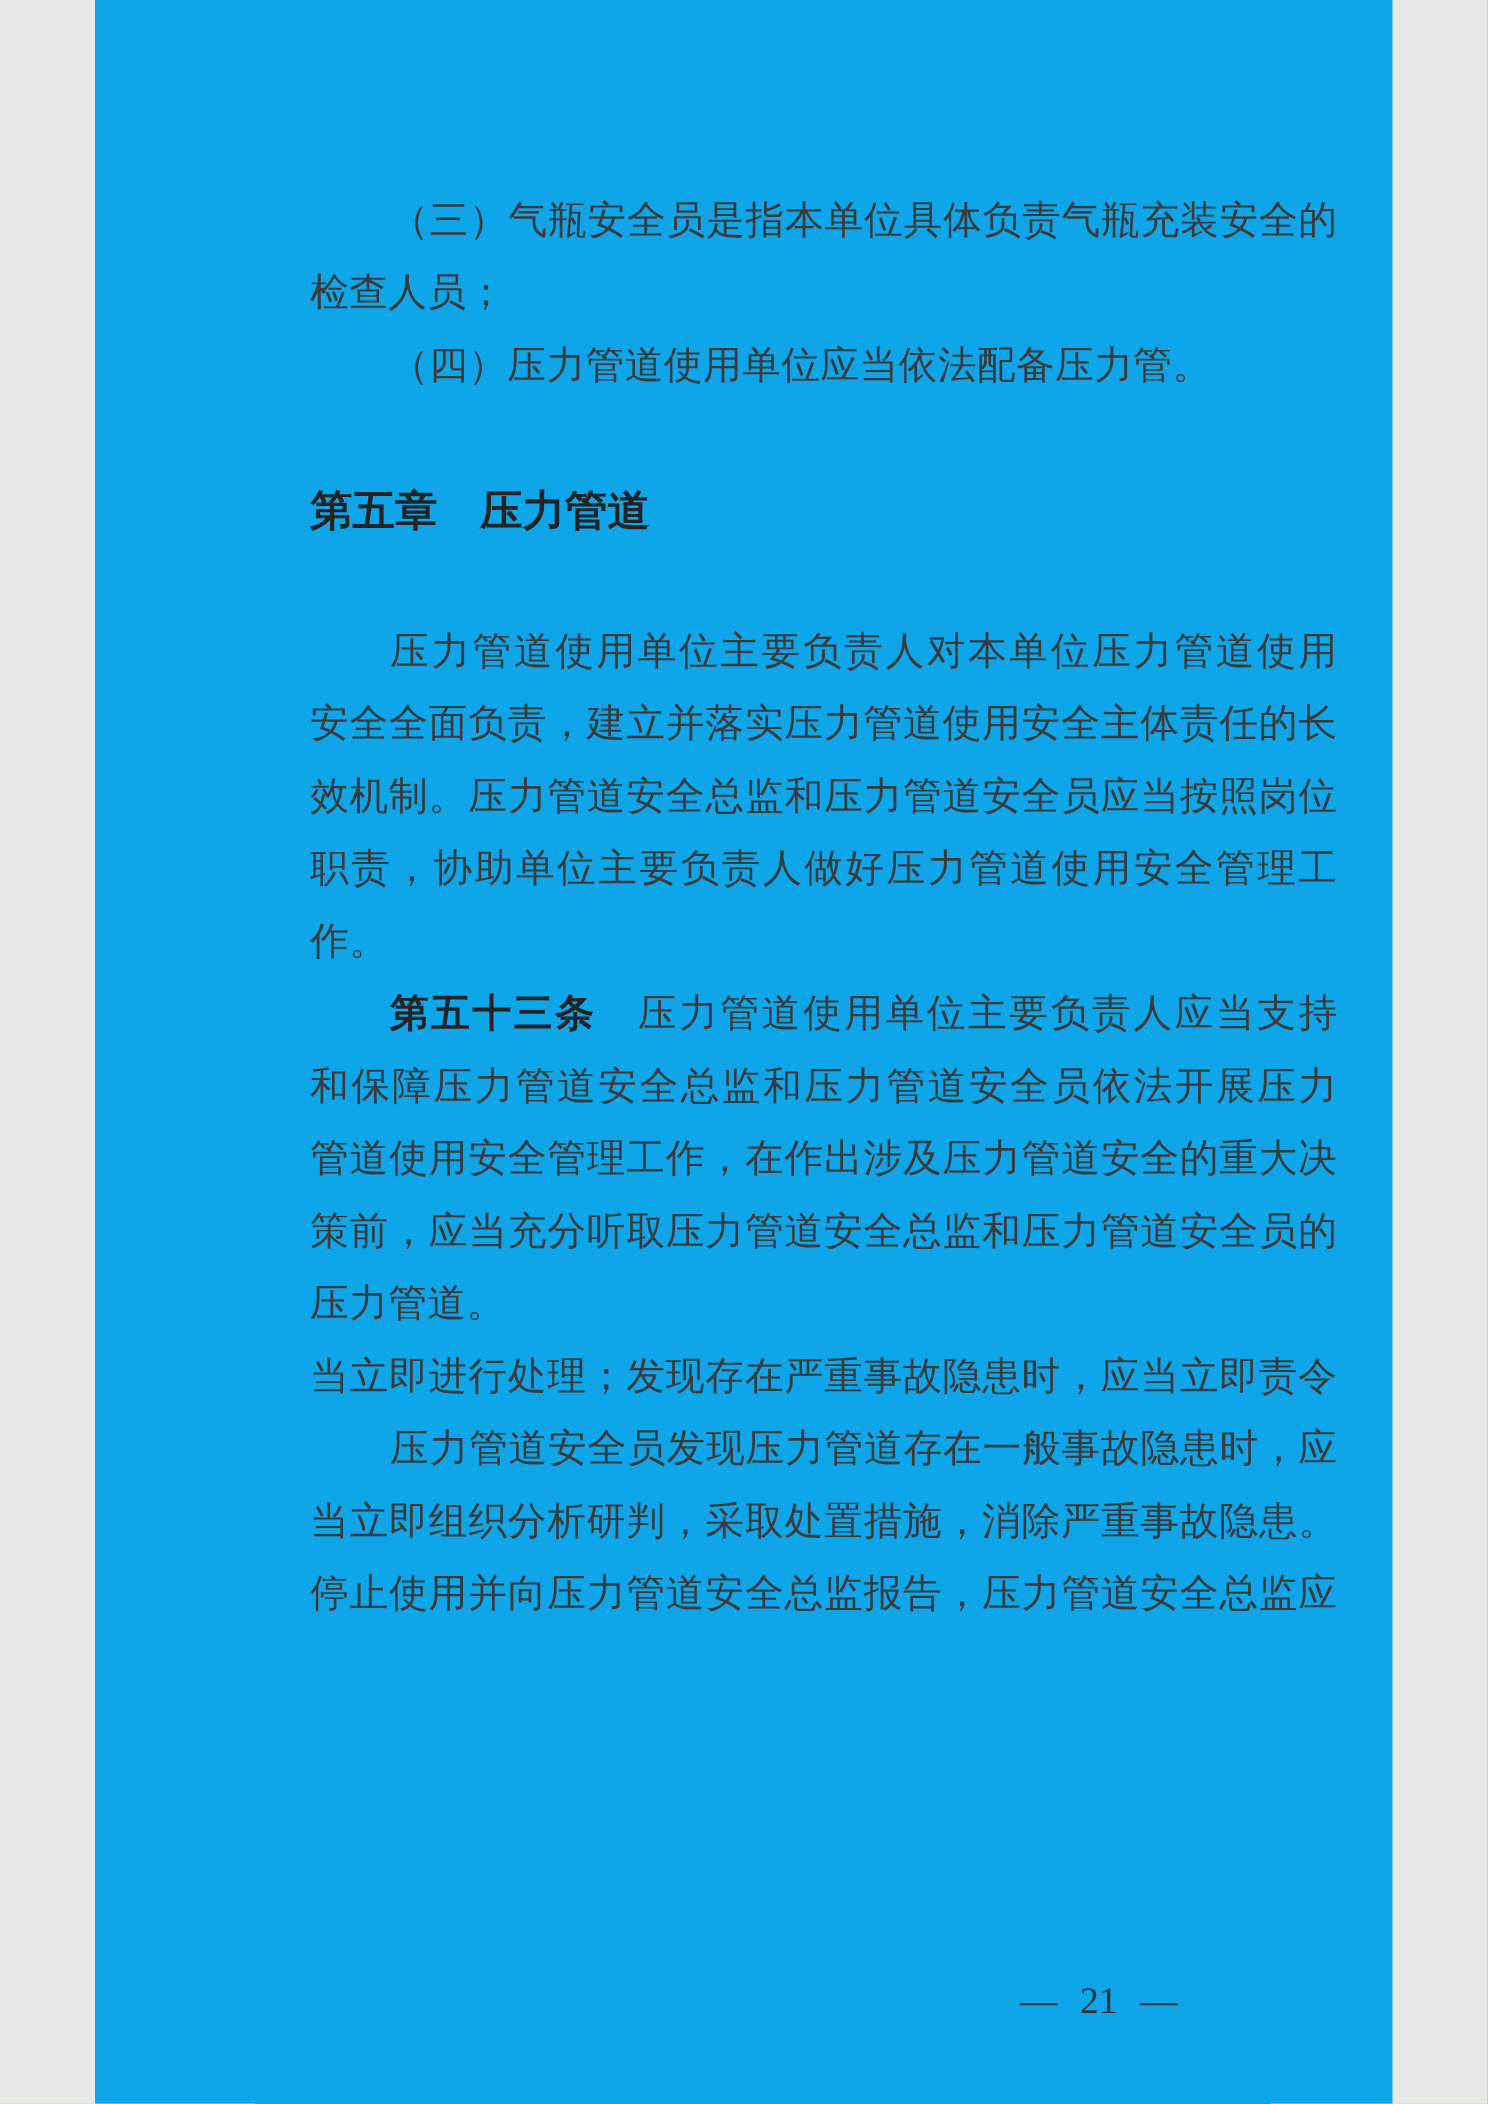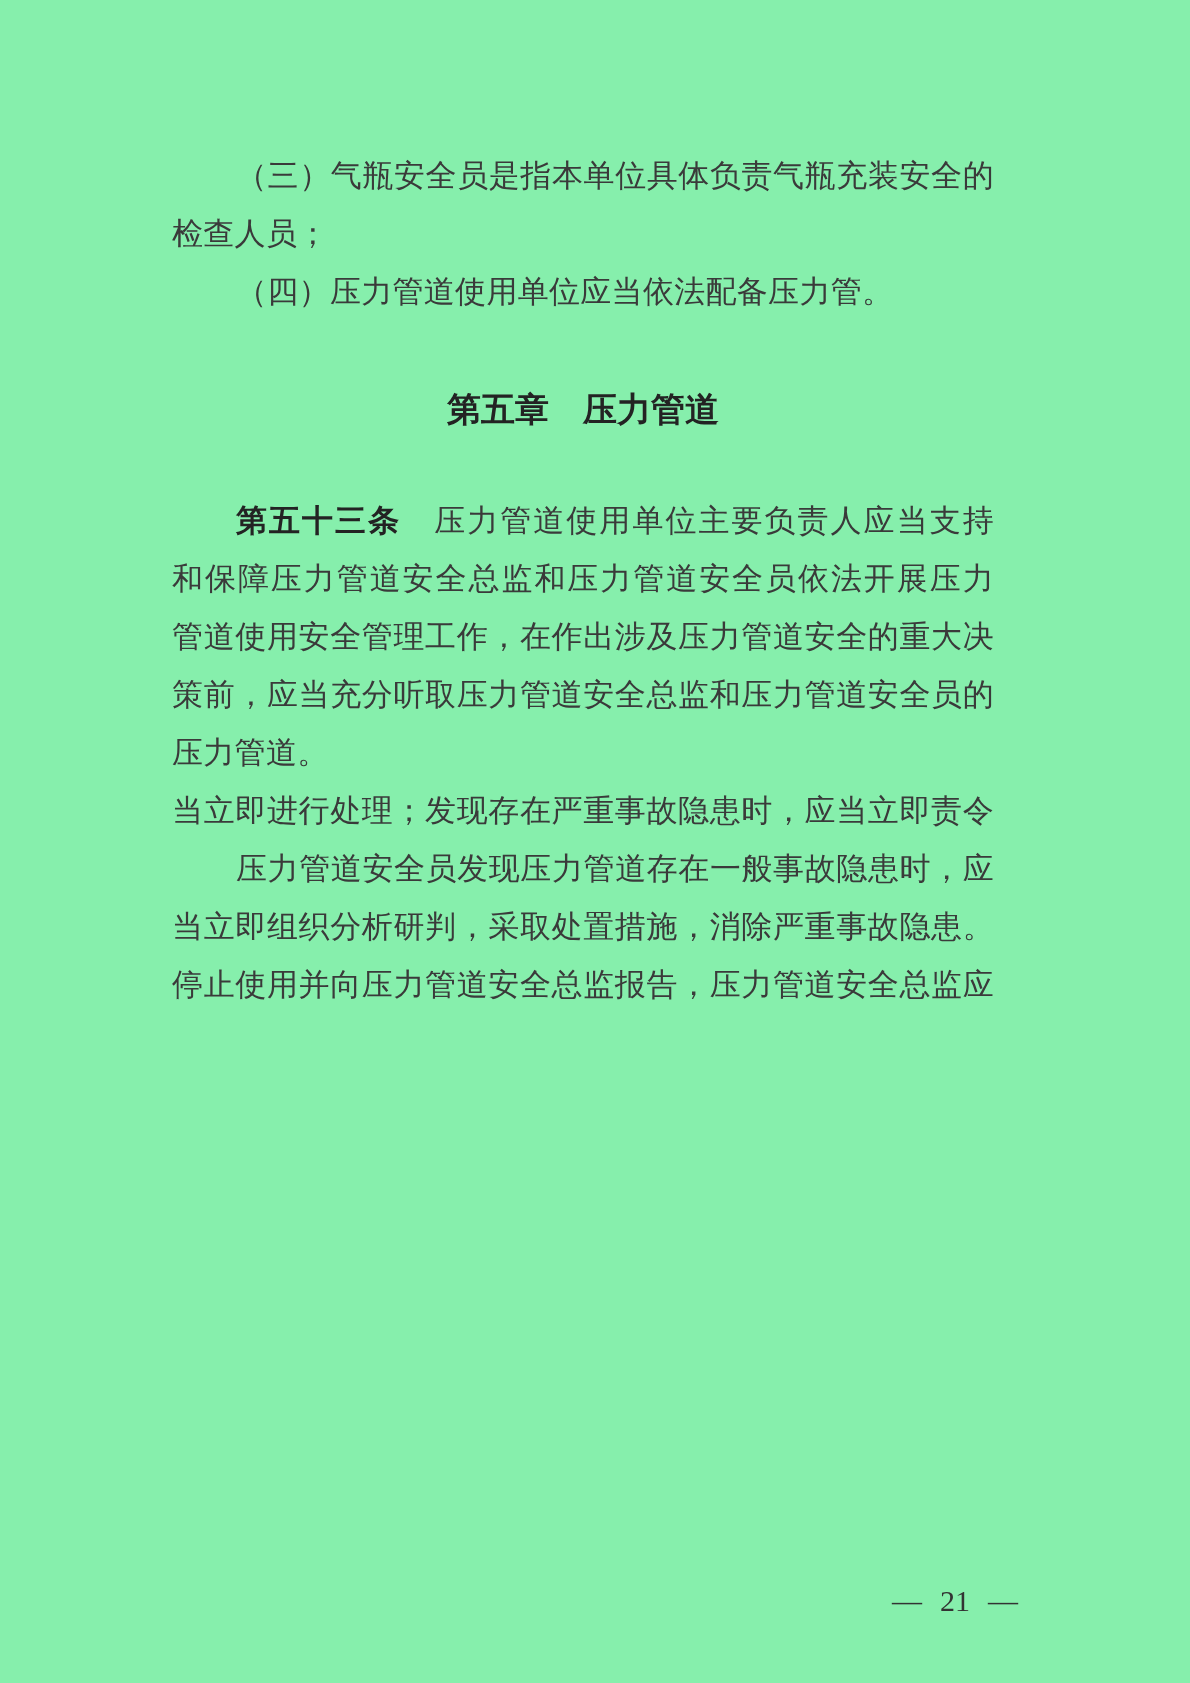--- a/index.html
+++ b/index.html
@@ -1,22 +1,22 @@
 <!DOCTYPE html>
 <html><head>
 <meta charset="utf-8">
 <style>
   * { margin: 0; padding: 0; box-sizing: border-box; }
   html, body { background: #e8e8e8; }
   .page {
     position: relative;
-    width: 1190px;
+    width: 1038px;
     height: 1683px;
     margin: 0 auto;
-    background: #86efac;
+    background: #0ea5e9;
     overflow: hidden;
     font-family: "Liberation Serif", "DejaVu Serif", serif;
     color: #3a3a3a;
   }
   .content {
     position: absolute;
     left: 172px;
     top: 147px;
     width: 822px;
   }
@@ -32,21 +32,20 @@
     text-align-last: justify;
     text-justify: inter-ideograph;
   }
   .line.indent { text-indent: 64px; }
   .lead {
     font-weight: 700;
     color: #232323;
     font-family: "Liberation Sans", "DejaVu Sans", sans-serif;
   }
   .chapter-heading {
-    text-align: center;
     font-family: "Liberation Sans", "DejaVu Sans", sans-serif;
     font-weight: 700;
     color: #232323;
     font-size: 34px;
     line-height: 58px;
     margin-top: 59px;
     margin-bottom: 54px;
   }
   .chapter-heading .ch-title { margin-left: 34px; }
   .footer {
@@ -68,20 +67,27 @@
   <div class="content">
       <div class="para">
         <div class="line fill indent">（三）气瓶安全员是指本单位具体负责气瓶充装安全的</div>
         <div class="line">检查人员；</div>
       </div>
       <div class="para">
         <div class="line indent">（四）压力管道使用单位应当依法配备压力管。</div>
       </div>
       <div class="chapter-heading"><span class="ch-num">第五章</span><span class="ch-title">压力管道</span></div>
       <div class="para">
+        <div class="line fill indent">压力管道使用单位主要负责人对本单位压力管道使用</div>
+        <div class="line fill">安全全面负责，建立并落实压力管道使用安全主体责任的长</div>
+        <div class="line fill">效机制。压力管道安全总监和压力管道安全员应当按照岗位</div>
+        <div class="line fill">职责，协助单位主要负责人做好压力管道使用安全管理工</div>
+        <div class="line">作。</div>
+      </div>
+      <div class="para">
         <div class="line fill indent"><span class="lead">第五十三条</span>　压力管道使用单位主要负责人应当支持</div>
         <div class="line fill">和保障压力管道安全总监和压力管道安全员依法开展压力</div>
         <div class="line fill">管道使用安全管理工作，在作出涉及压力管道安全的重大决</div>
         <div class="line fill">策前，应当充分听取压力管道安全总监和压力管道安全员的</div>
         <div class="line">压力管道。</div>
       </div>
       <div class="para">
         <div class="line fill">当立即进行处理；发现存在严重事故隐患时，应当立即责令</div>
         <div class="line fill indent">压力管道安全员发现压力管道存在一般事故隐患时，应</div>
         <div class="line fill">当立即组织分析研判，采取处置措施，消除严重事故隐患。</div>

